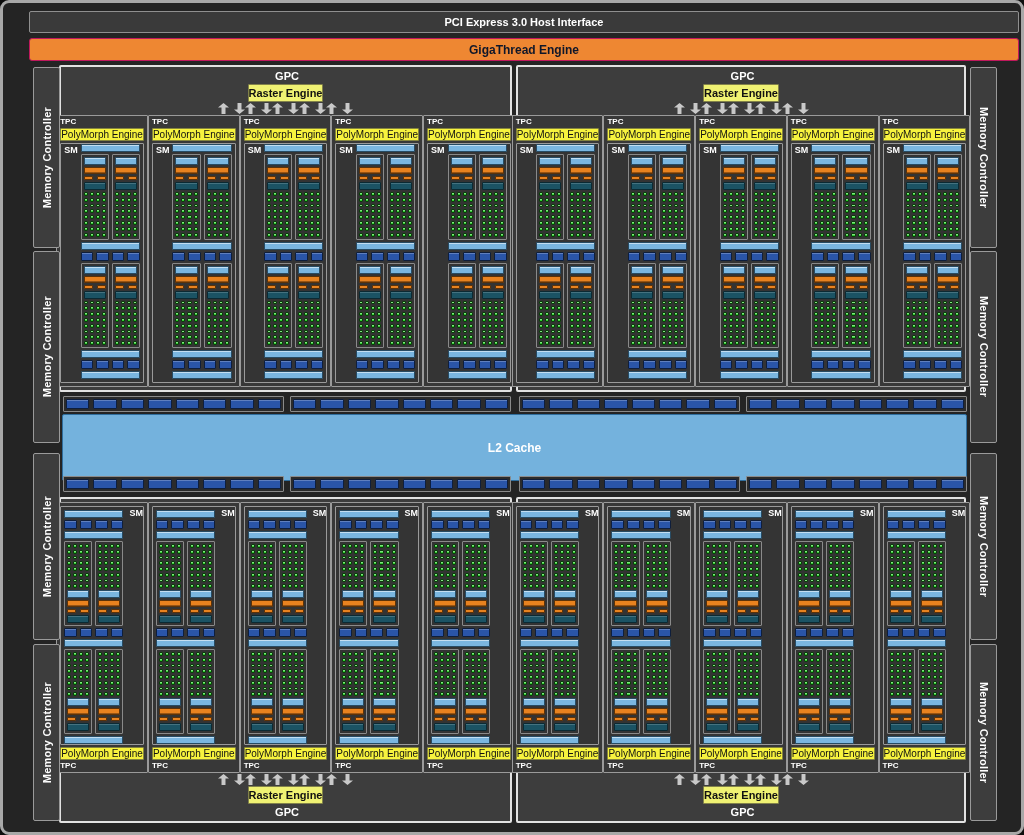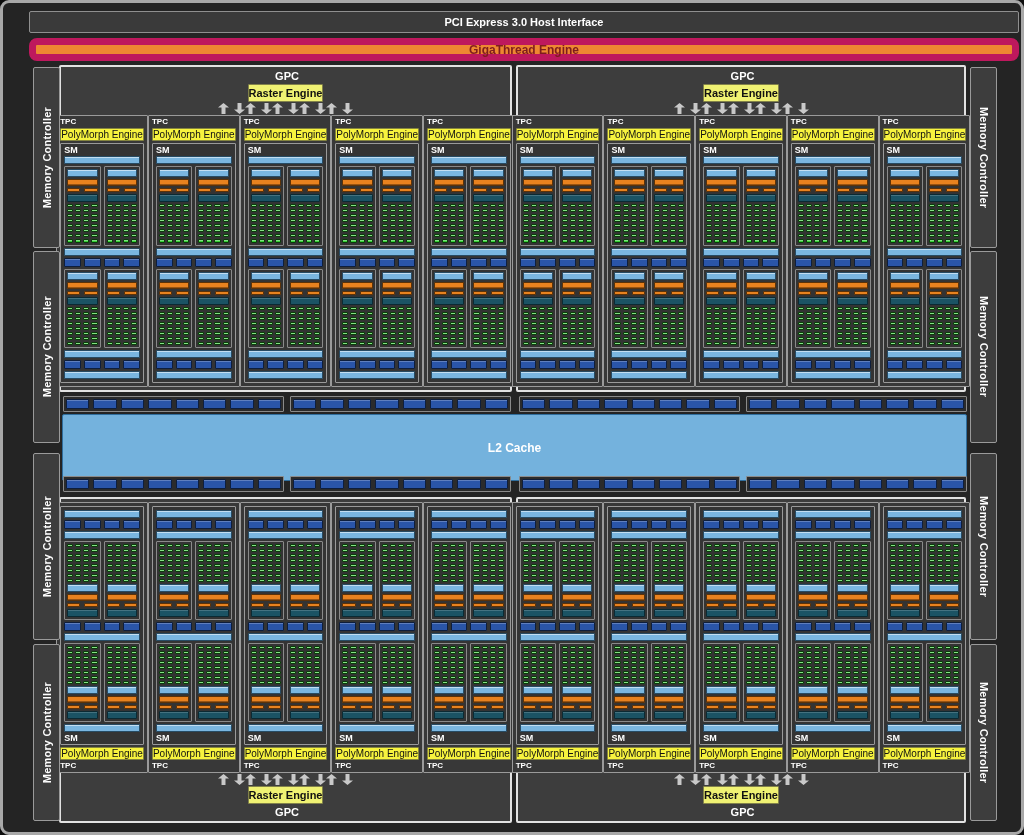--- a/index.html
+++ b/index.html
@@ -15,22 +15,22 @@
     -webkit-font-smoothing:antialiased;
   }
   .abs{position:absolute;box-sizing:border-box;}
   
   .pci-bar{
     background:#3a3a3a;border:1px solid #8f8f8f;border-radius:2px;
     color:#fff;font-weight:bold;font-size:11px;
     display:flex;align-items:center;justify-content:center;
   }
   .giga-bar{
-    background:var(--orange-bar);border:7px solid #be185d;border-radius:8px;
-    color:#7f1d1d;font-weight:bold;font-size:12px;
+    background:var(--orange-bar);border:1px solid #be185d;border-radius:3px;
+    color:#0f172a;font-weight:bold;font-size:12px;
     display:flex;align-items:center;justify-content:center;
   }
   .l2{
     background:var(--l2-blue);border:1px solid #2f6e9e;border-radius:2px;
     color:#fff;font-weight:bold;font-size:12px;
     display:flex;align-items:center;justify-content:center;
   }
   
   .mc{
     background:#3d3d3d;border:1px solid #9a9a9a;border-radius:2px;
@@ -59,21 +59,21 @@
   .tpc-row{flex:1;display:flex;min-height:0;}
   
   .tpc{flex:1;background:#383838;border:1px solid #9a9a9a;border-radius:1px;display:flex;flex-direction:column;min-width:0;}
   .tpc-label{flex:0 0 12px;line-height:12px;color:#fff;font-weight:bold;font-size:8px;padding-left:3px;}
   .polymorph{
     flex:0 0 11px;margin:0 3px;background:var(--polymorph-yellow);
     border:1px solid #85853f;border-radius:1px;
     color:#111;font-weight:normal;font-size:10px;
     display:flex;align-items:center;justify-content:center;white-space:nowrap;overflow:hidden;
   }
-  .sm{flex:1;margin:2px 3px 3px 3px;background:#343434;border:1px solid #9a9a9a;border-radius:1px;display:flex;flex-direction:column;min-height:0;}
+  .sm{flex:1;margin:2px 3px 3px 3px;background:#343434;border:1px solid #9a9a9a;border-radius:1px;display:flex;min-height:0;}
   .gpc.flip .sm{margin:3px 3px 2px 3px;}
   .sm-label{flex:0 0 12px;line-height:12px;color:#fff;font-weight:bold;font-size:9px;padding-left:3px;}
   .sm-stack{flex:1;display:flex;flex-direction:column;gap:2px;padding:0 3px 3px 3px;min-height:0;}
   .gpc.flip .sm-stack{padding:3px 3px 0 3px;}
   
   .bar{border-radius:1px;}
   .bar.lb{flex:0 0 6px;background:var(--light-blue);border:1px solid #274b63;box-shadow:inset 0 1px 0 rgba(255,255,255,.55);}
   .bar.or{flex:0 0 5px;background:var(--sm-orange);border:1px solid #5c3208;box-shadow:inset 0 -1px 0 rgba(0,0,0,.35);}
   .bar.teal{flex:0 0 6px;background:var(--teal);border:1px solid #0b2a33;box-shadow:inset 0 1px 0 rgba(255,255,255,.18);}
   .db-row{flex:0 0 9px;display:flex;gap:3px;}

